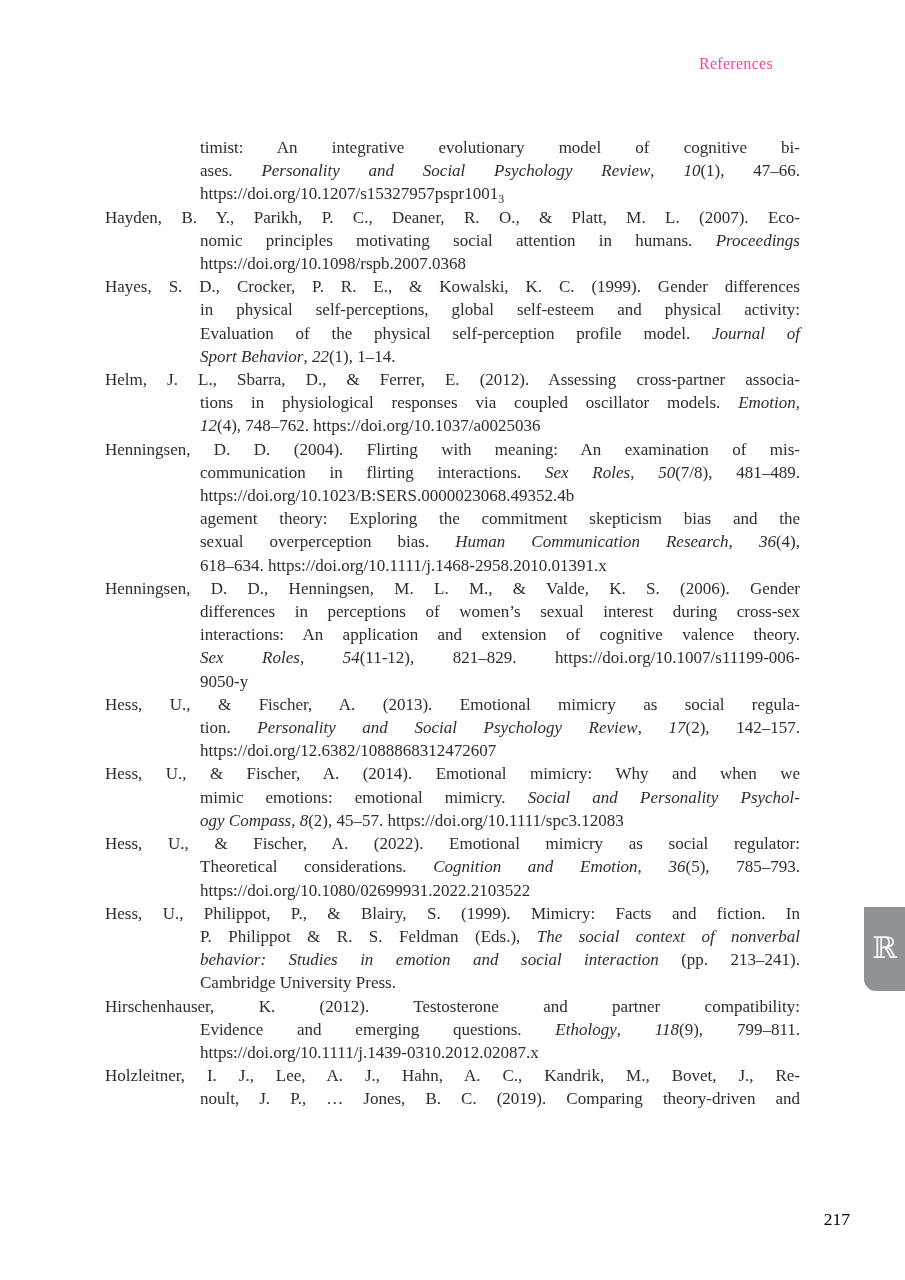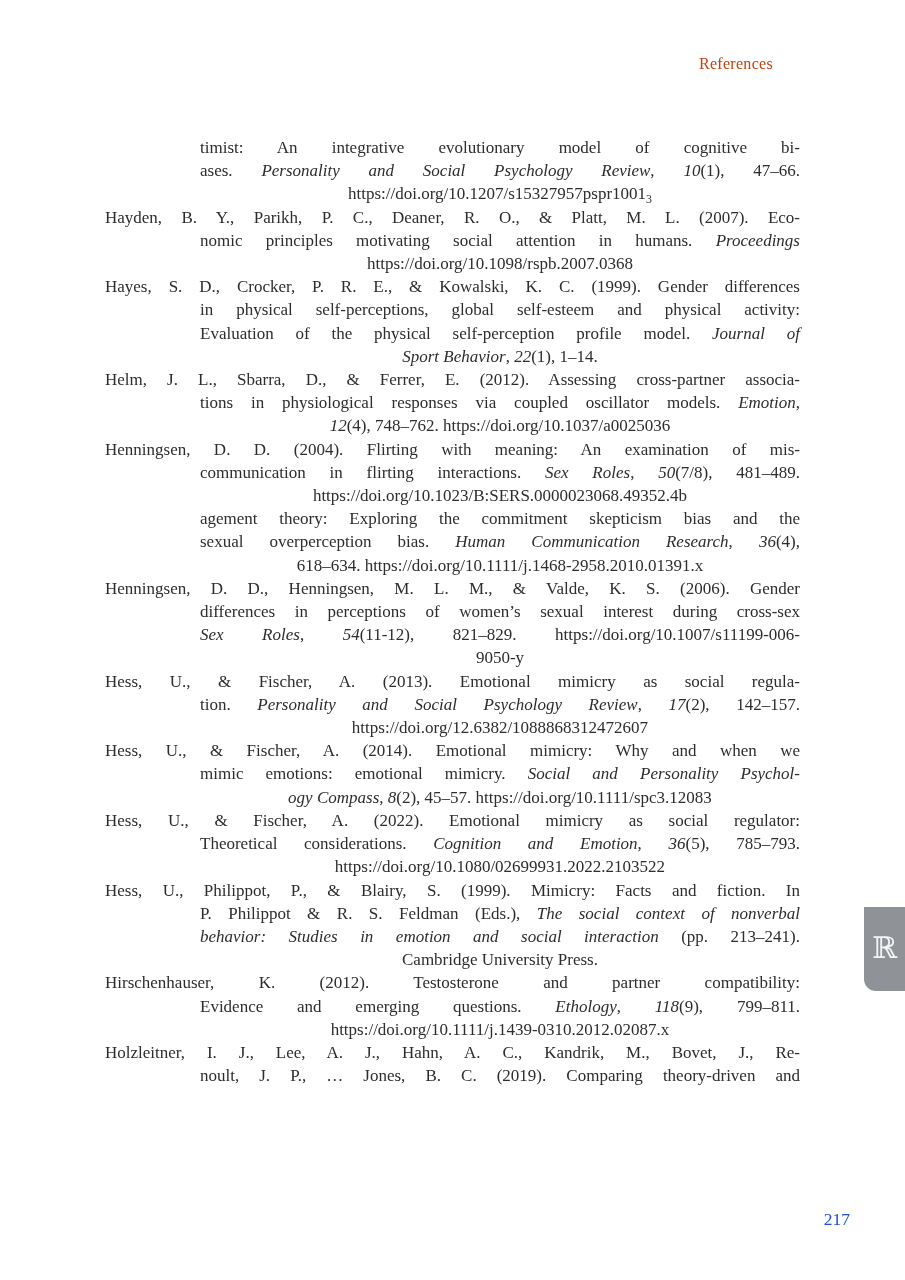--- a/index.html
+++ b/index.html
@@ -9,36 +9,36 @@
     height: 1280px;
     background: #ffffff;
     overflow: hidden;
     font-family: "Liberation Serif", "DejaVu Serif", serif;
   }
   .running-header {
     position: absolute;
     top: 55px;
     right: 132px;
     font-size: 16px;
-    color: #c2410c;
+    color: #ec4899;
     letter-spacing: 0.3px;
   }
   .refs {
     position: absolute;
     top: 136px;
     left: 105px;
     width: 695px;
     font-size: 17px;
     line-height: 23.2px;
     color: #2d2d2d;
   }
   .ref-entry { margin: 0; padding: 0; }
   .ref-line { text-align: left; }
   .ref-line.justify { text-align: justify; text-align-last: justify; }
-  .ref-line.indent { padding-left: 95px; text-align: center; }
+  .ref-line.indent { padding-left: 95px; }
   .ref-line em { font-style: italic; }
   .ref-line sub { font-size: 70%; line-height: 0; }
   .thumb-tab {
     position: absolute;
     top: 907px;
     right: 0;
     width: 41px;
     height: 84px;
     background: #8f9397;
     border-radius: 0 0 0 12px;
@@ -50,21 +50,21 @@
     color: #f4f5f6;
     font-size: 30px;
     font-family: "DejaVu Serif", "DejaVu Sans", serif;
     transform: translateY(-2px);
   }
   .page-number {
     position: absolute;
     top: 1209px;
     right: 55px;
     font-size: 17.5px;
-    color: #1d4ed8;
+    color: #000000;
   }
 </style>
 </head>
 <body>
 
 <div class="page">
 
   <div class="running-header">References</div>
 
   <div class="refs">
@@ -95,20 +95,21 @@
         <div class="ref-line indent"><span>https://doi.org/10.1023/B:SERS.0000023068.49352.4b</span></div>
       </div>
       <div class="ref-entry">
         <div class="ref-line indent justify"><span>agement theory: Exploring the commitment skepticism bias and the</span></div>
         <div class="ref-line indent justify"><span>sexual overperception bias. </span><em>Human Communication Research</em><span>, </span><em>36</em><span>(4),</span></div>
         <div class="ref-line indent"><span>618–634.  https://doi.org/10.1111/j.1468-2958.2010.01391.x</span></div>
       </div>
       <div class="ref-entry">
         <div class="ref-line justify"><span>Henningsen, D. D., Henningsen, M. L. M., &amp; Valde, K. S. (2006). Gender</span></div>
         <div class="ref-line indent justify"><span>differences in perceptions of women’s sexual interest during cross-sex</span></div>
+        <div class="ref-line indent justify"><span>interactions: An application and extension of cognitive valence theory.</span></div>
         <div class="ref-line indent justify"><em>Sex Roles</em><span>, </span><em>54</em><span>(11-12), 821–829.  https://doi.org/10.1007/s11199-006-</span></div>
         <div class="ref-line indent"><span>9050-y</span></div>
       </div>
       <div class="ref-entry">
         <div class="ref-line justify"><span>Hess, U., &amp; Fischer, A. (2013). Emotional mimicry as social regula-</span></div>
         <div class="ref-line indent justify"><span>tion. </span><em>Personality and Social Psychology Review</em><span>, </span><em>17</em><span>(2), 142–157.</span></div>
         <div class="ref-line indent"><span>https://doi.org/12.6382/1088868312472607</span></div>
       </div>
       <div class="ref-entry">
         <div class="ref-line justify"><span>Hess, U., &amp; Fischer, A. (2014). Emotional mimicry: Why and when we</span></div>

